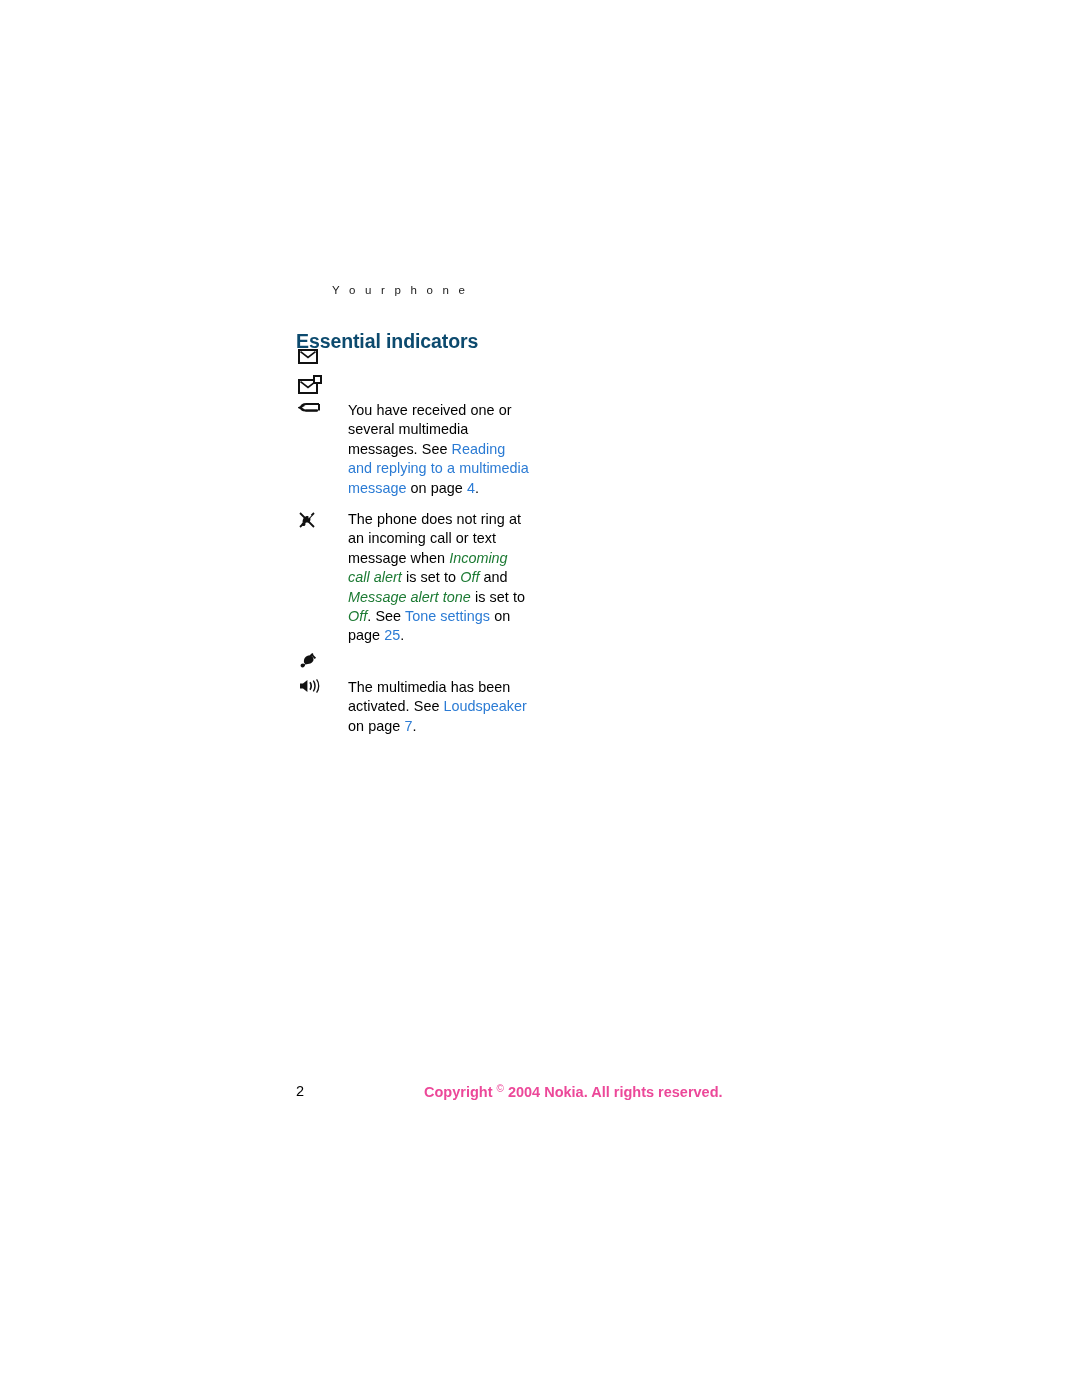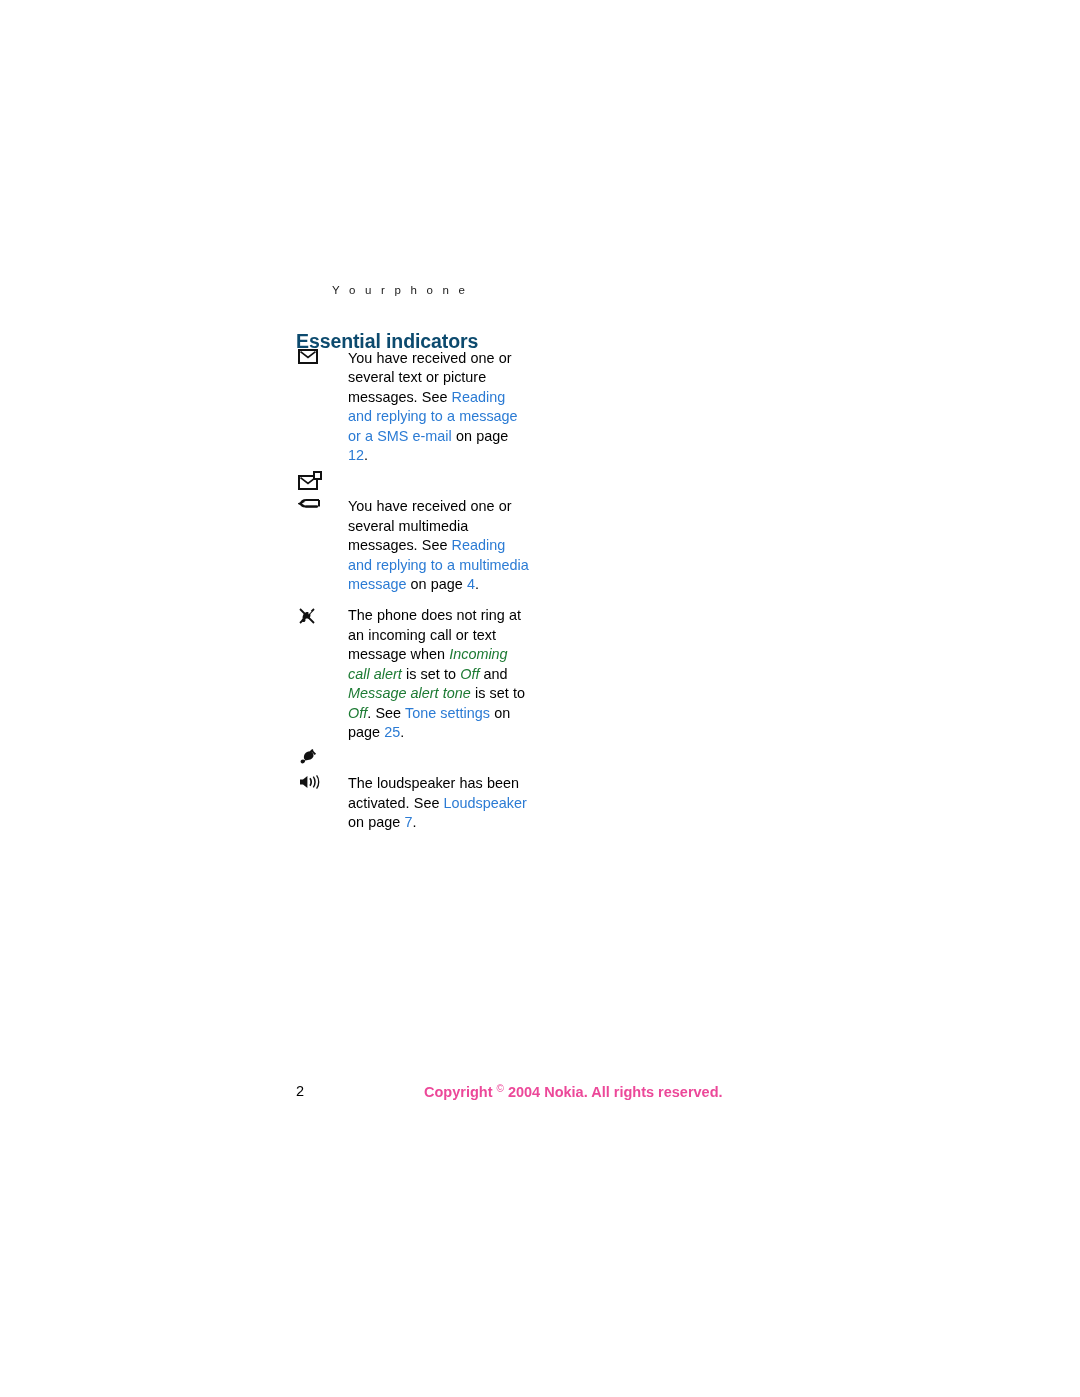--- a/index.html
+++ b/index.html
@@ -135,21 +135,20 @@
   <h1 class="section-heading">Essential indicators</h1>
 
   <div class="indicator-list">
       <div class="indicator-row">
         <div class="indicator-icon">
           <svg width="20" height="15" viewBox="0 0 20 15">
             <rect x="1" y="1" width="18" height="13" fill="#ffffff" stroke="#111111" stroke-width="2"></rect>
             <path d="M2.5 2.6 L10 8.4 L17.5 2.6" fill="none" stroke="#111111" stroke-width="1.7"></path>
           </svg>
         </div>
-        <div class="indicator-text"><span class="plain">You have received one or several text or picture messages. See </span><span class="link">Reading and replying to a message or a SMS e-mail</span><span class="plain"> on page </span><span class="link">12</span><span class="plain">.</span></div>
       </div>
       <div class="row-gap-sm"></div>
       <div class="indicator-row">
         <div class="indicator-icon">
           <svg width="25" height="19" viewBox="0 0 25 19">
             <rect x="1" y="5" width="18" height="13" fill="#ffffff" stroke="#111111" stroke-width="2"></rect>
             <path d="M2.5 6.6 L10 12.4 L17.5 6.6" fill="none" stroke="#111111" stroke-width="1.7"></path>
             <rect x="16" y="1" width="7" height="7" fill="#ffffff" stroke="#111111" stroke-width="2"></rect>
           </svg>
         </div>
@@ -194,21 +193,21 @@
       <div class="row-gap-sm"></div>
       <div class="indicator-row">
         <div class="indicator-icon">
           <svg width="22" height="16" viewBox="0 0 22 16">
             <path d="M2 5.6 H5 L9.4 2 V14 L5 10.4 H2 Z" fill="#111111"></path>
             <path d="M12 4.2 C13.6 6.2 13.6 9.8 12 11.8" fill="none" stroke="#111111" stroke-width="1.7"></path>
             <path d="M15.3 2.6 C17.6 5.6 17.6 10.4 15.3 13.4" fill="none" stroke="#111111" stroke-width="1.5"></path>
             <path d="M18.6 1.4 C21.4 5.0 21.4 11.0 18.6 14.6" fill="none" stroke="#111111" stroke-width="1.3"></path>
           </svg>
         </div>
-        <div class="indicator-text"><span class="plain">The loudspeaker has been activated. See </span><span class="link">Loudspeaker</span><span class="plain"> on page </span><span class="link">7</span><span class="plain">.</span></div>
+        <div class="indicator-text"><span class="plain">The multimedia has been activated. See </span><span class="link">Loudspeaker</span><span class="plain"> on page </span><span class="link">7</span><span class="plain">.</span></div>
       </div>
       <div class="row-gap-sm"></div>
     </div>
 
   <div class="footer">
     <div class="footer-page-number">2</div>
     <div class="footer-copyright">
       <span>Copyright </span><span class="sym">©</span><span> 2004 Nokia. All rights reserved.</span>
     </div>
   </div>

